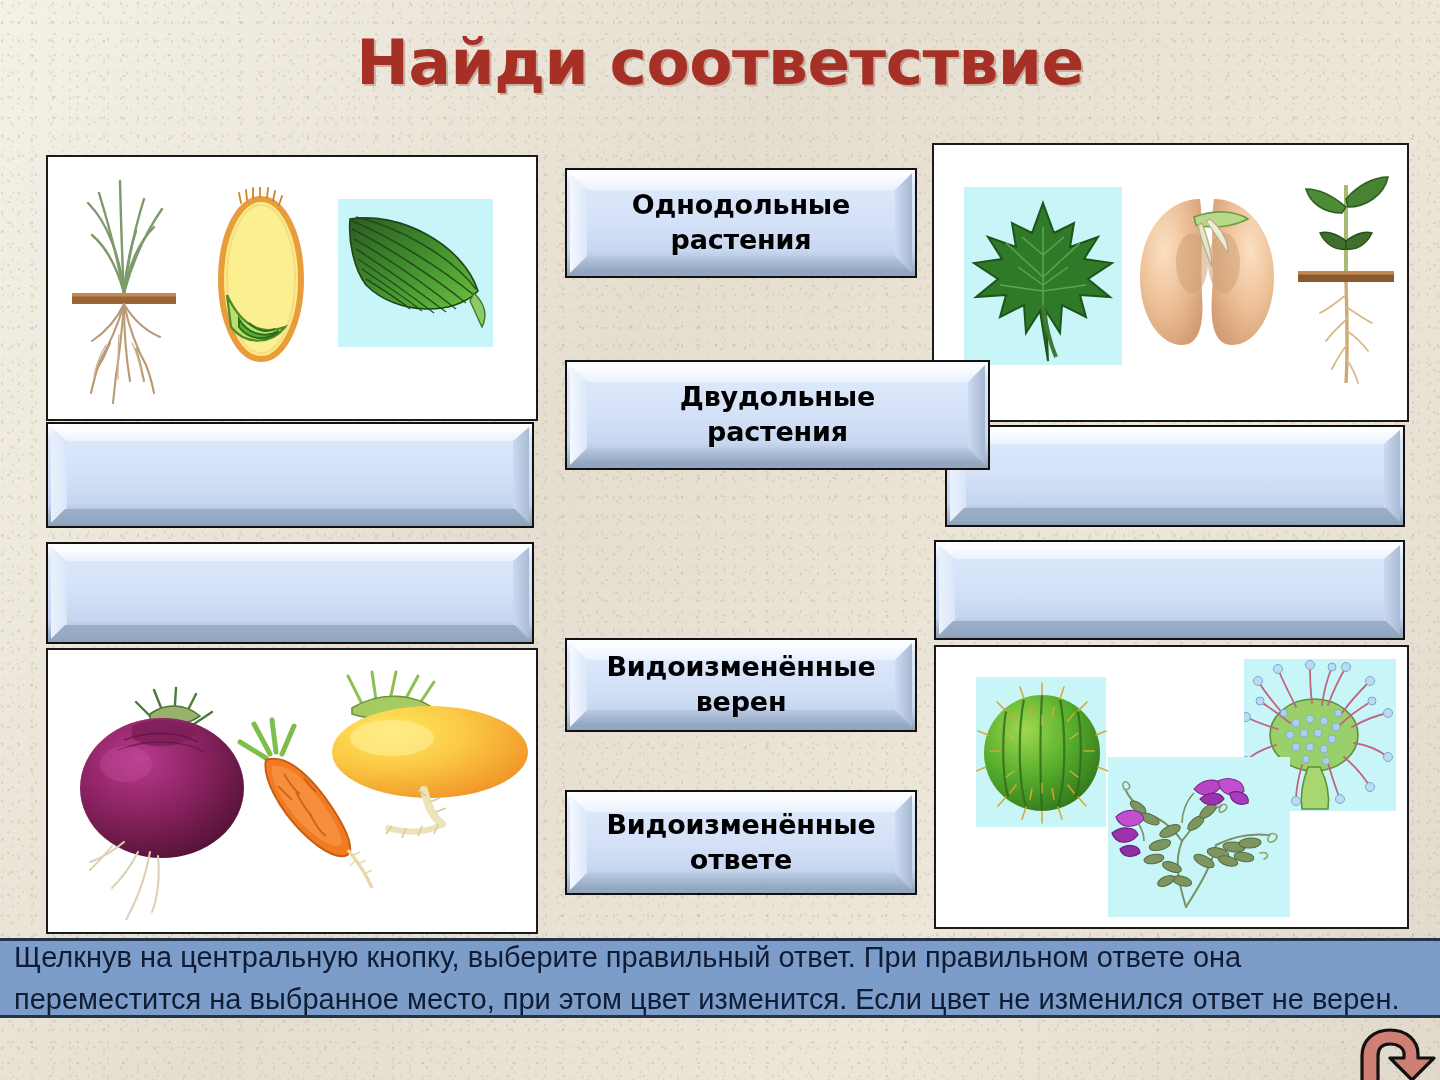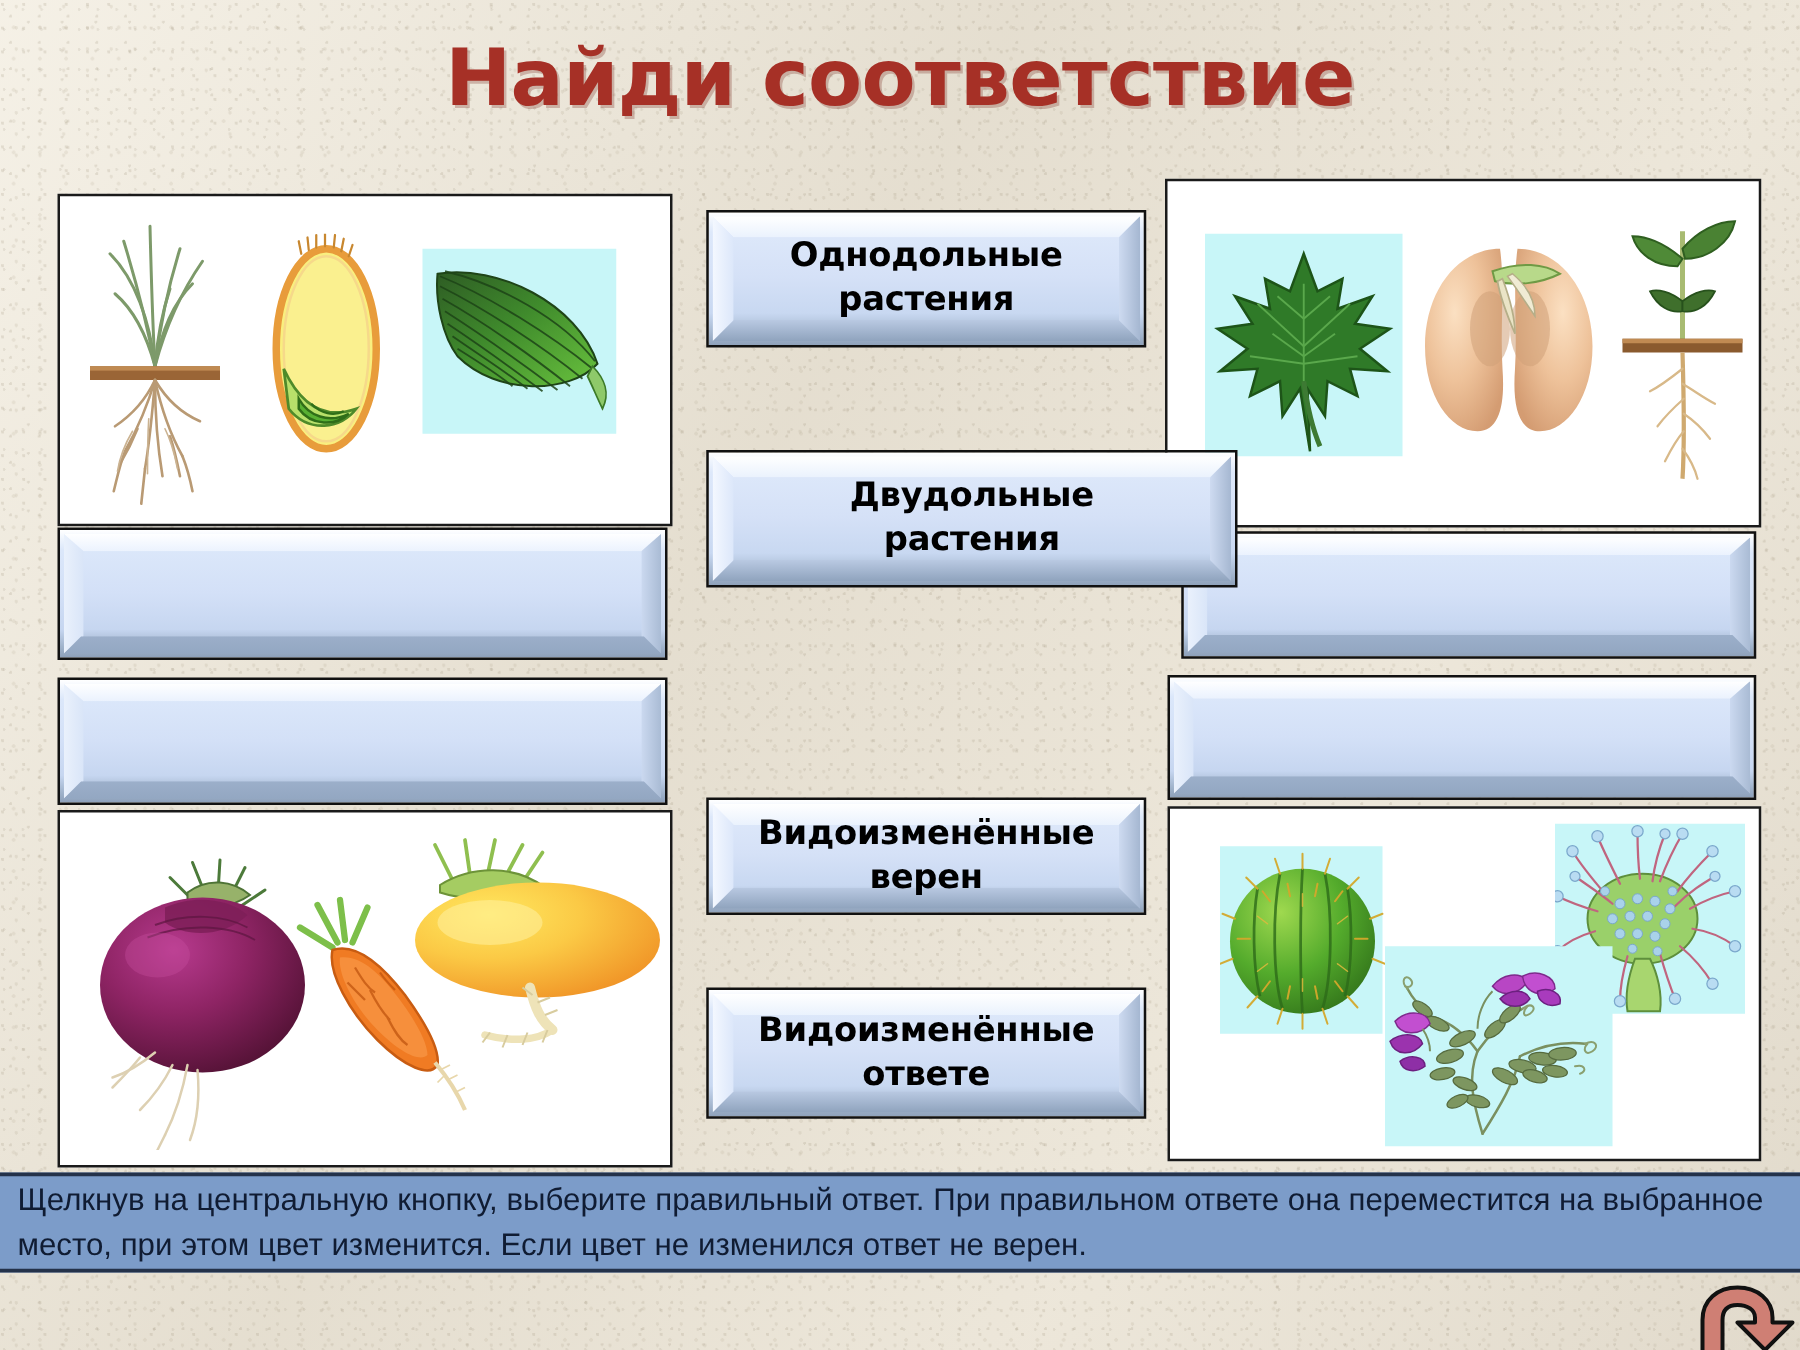--- a/index.html
+++ b/index.html
@@ -97,21 +97,21 @@
     clip-path:polygon(100% 0,0 17px,0 calc(100% - 17px),100% 100%);}
 
   
   #instruction-bar{
     position:absolute;left:0;top:938px;width:1440px;height:80px;
     background:#7c9cc9;border-top:3px solid #24324a;border-bottom:3px solid #24324a;
     box-sizing:border-box;
     display:flex;align-items:center;
   }
   #instruction-text{
-    font-size:25px;color:#101c33;line-height:1.45;padding:0 14px;
+    font-size:29px;color:#101c33;line-height:1.45;padding:0 14px;
     font-family:"Liberation Sans", sans-serif;
   }
 
   
   #next-arrow{position:absolute;left:1352px;top:1026px;width:92px;height:62px;}
 
   
   .cyan{position:absolute;background:#c8f6f8;}
   svg{display:block;}
 </style>

